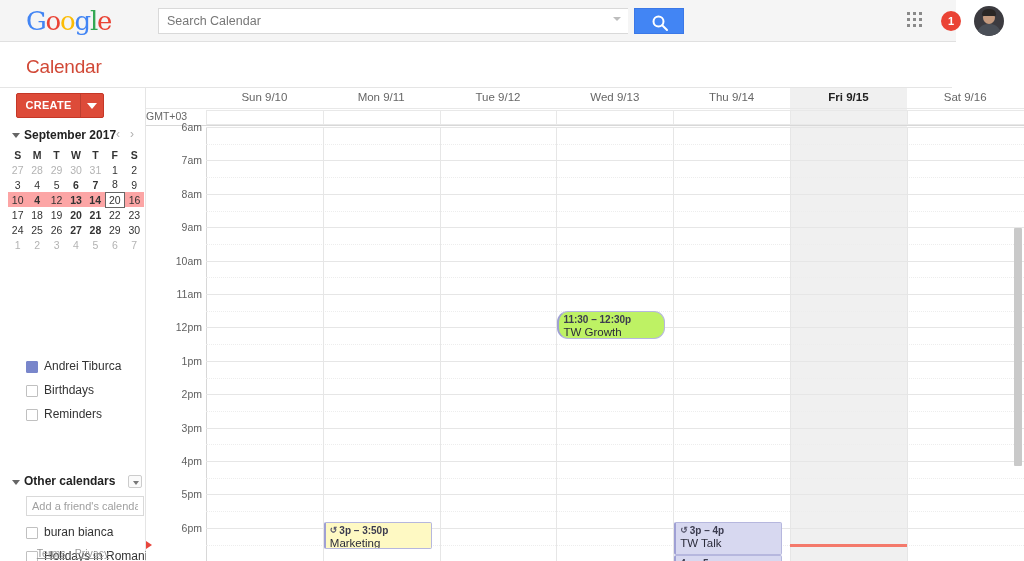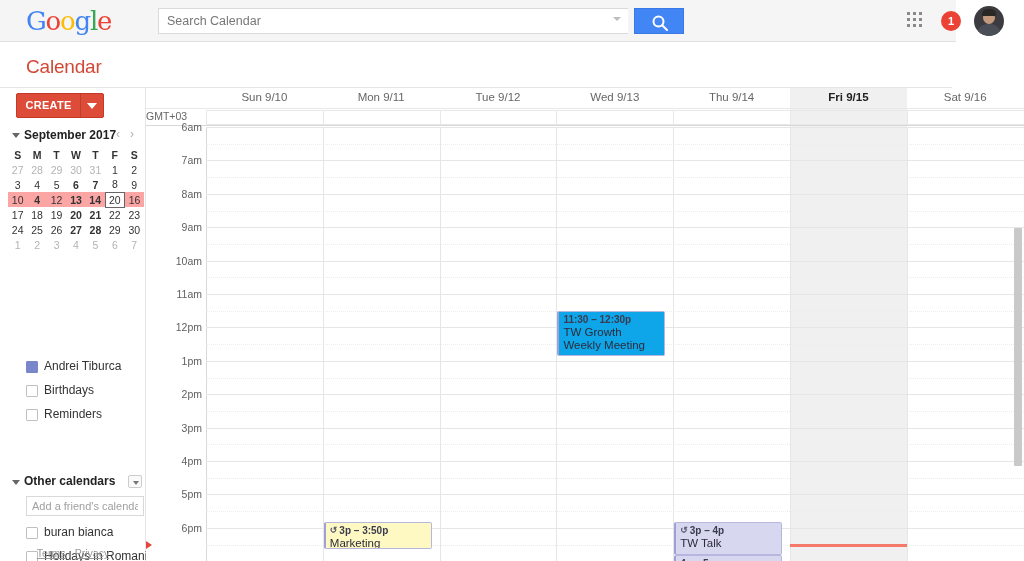--- a/index.html
+++ b/index.html
@@ -669,21 +669,21 @@
       <div class="hline" style="top: 400.8px;"></div>
       <div class="hour-label" style="top: 394.8px;">6pm</div>
       <div class="hline half" style="top: 417.5px;"></div>
       <div class="vline" style="left: 176.8px;"></div>
       <div class="vline" style="left: 293.6px;"></div>
       <div class="vline" style="left: 410.4px;"></div>
       <div class="vline" style="left: 527.2px;"></div>
       <div class="vline" style="left: 644px;"></div>
       <div class="vline" style="left: 760.8px;"></div>
       <div class="vline" style="left: 877.6px;"></div>
-      <div class="event" style="left: 411.4px; width: 107.8px; top: 184px; height: 45px; background: #0ea5e9;">
+      <div class="event" style="left: 411.4px; width: 107.8px; top: 184px; height: 28px; background: #bef264; border-radius: 11px;">
         <div class="ev-time"><span>11:30 – 12:30p</span></div>
         <div class="ev-title">TW Growth Weekly Meeting</div>
       </div>
       <div class="event" style="left: 177.8px; width: 107.8px; top: 395px; height: 27px; background: #fef9c3;">
         <div class="ev-time"><span class="recur-icon">↺</span><span>3p – 3:50p</span></div>
         <div class="ev-title">Marketing masterplan chat for 2018</div>
       </div>
       <div class="event" style="left: 528.2px; width: 107.8px; top: 395px; height: 33px; background: rgb(215, 216, 240);">
         <div class="ev-time"><span class="recur-icon">↺</span><span>3p – 4p</span></div>
         <div class="ev-title">TW Talk</div>

